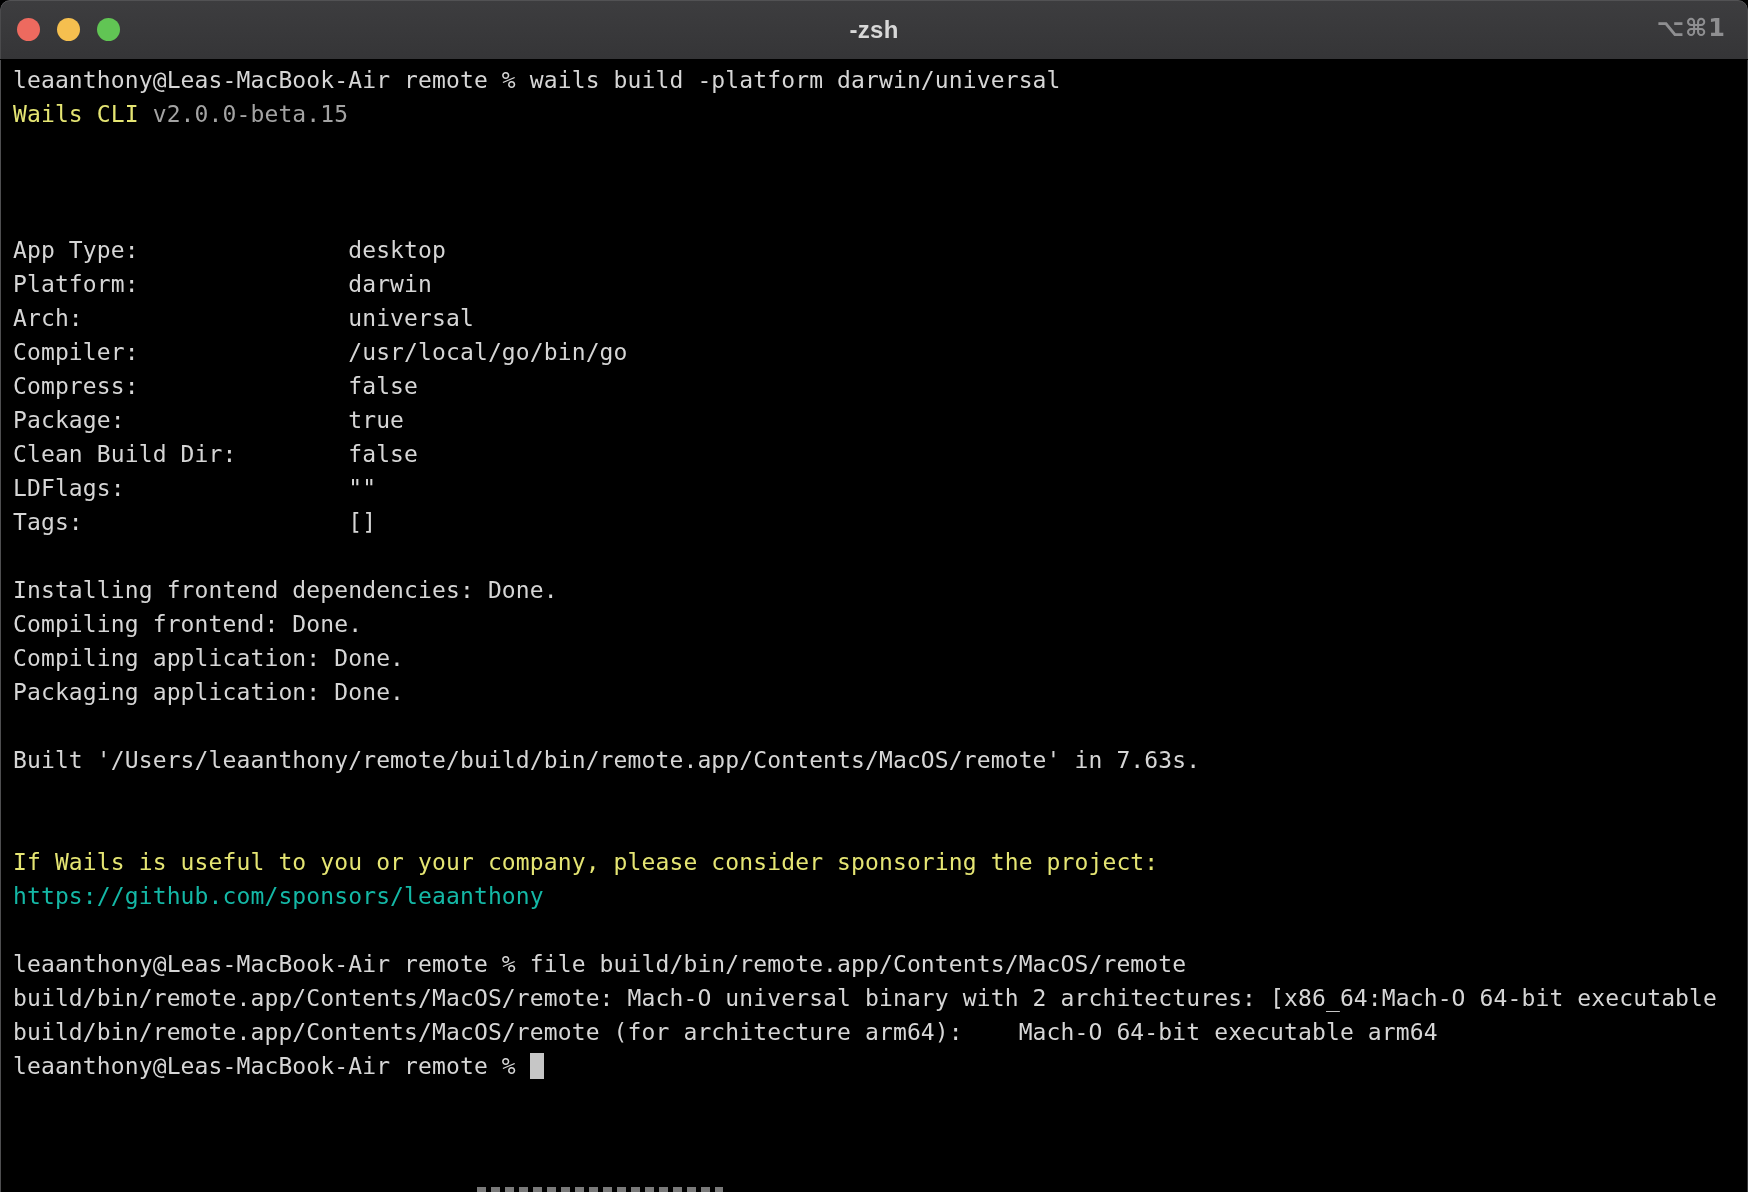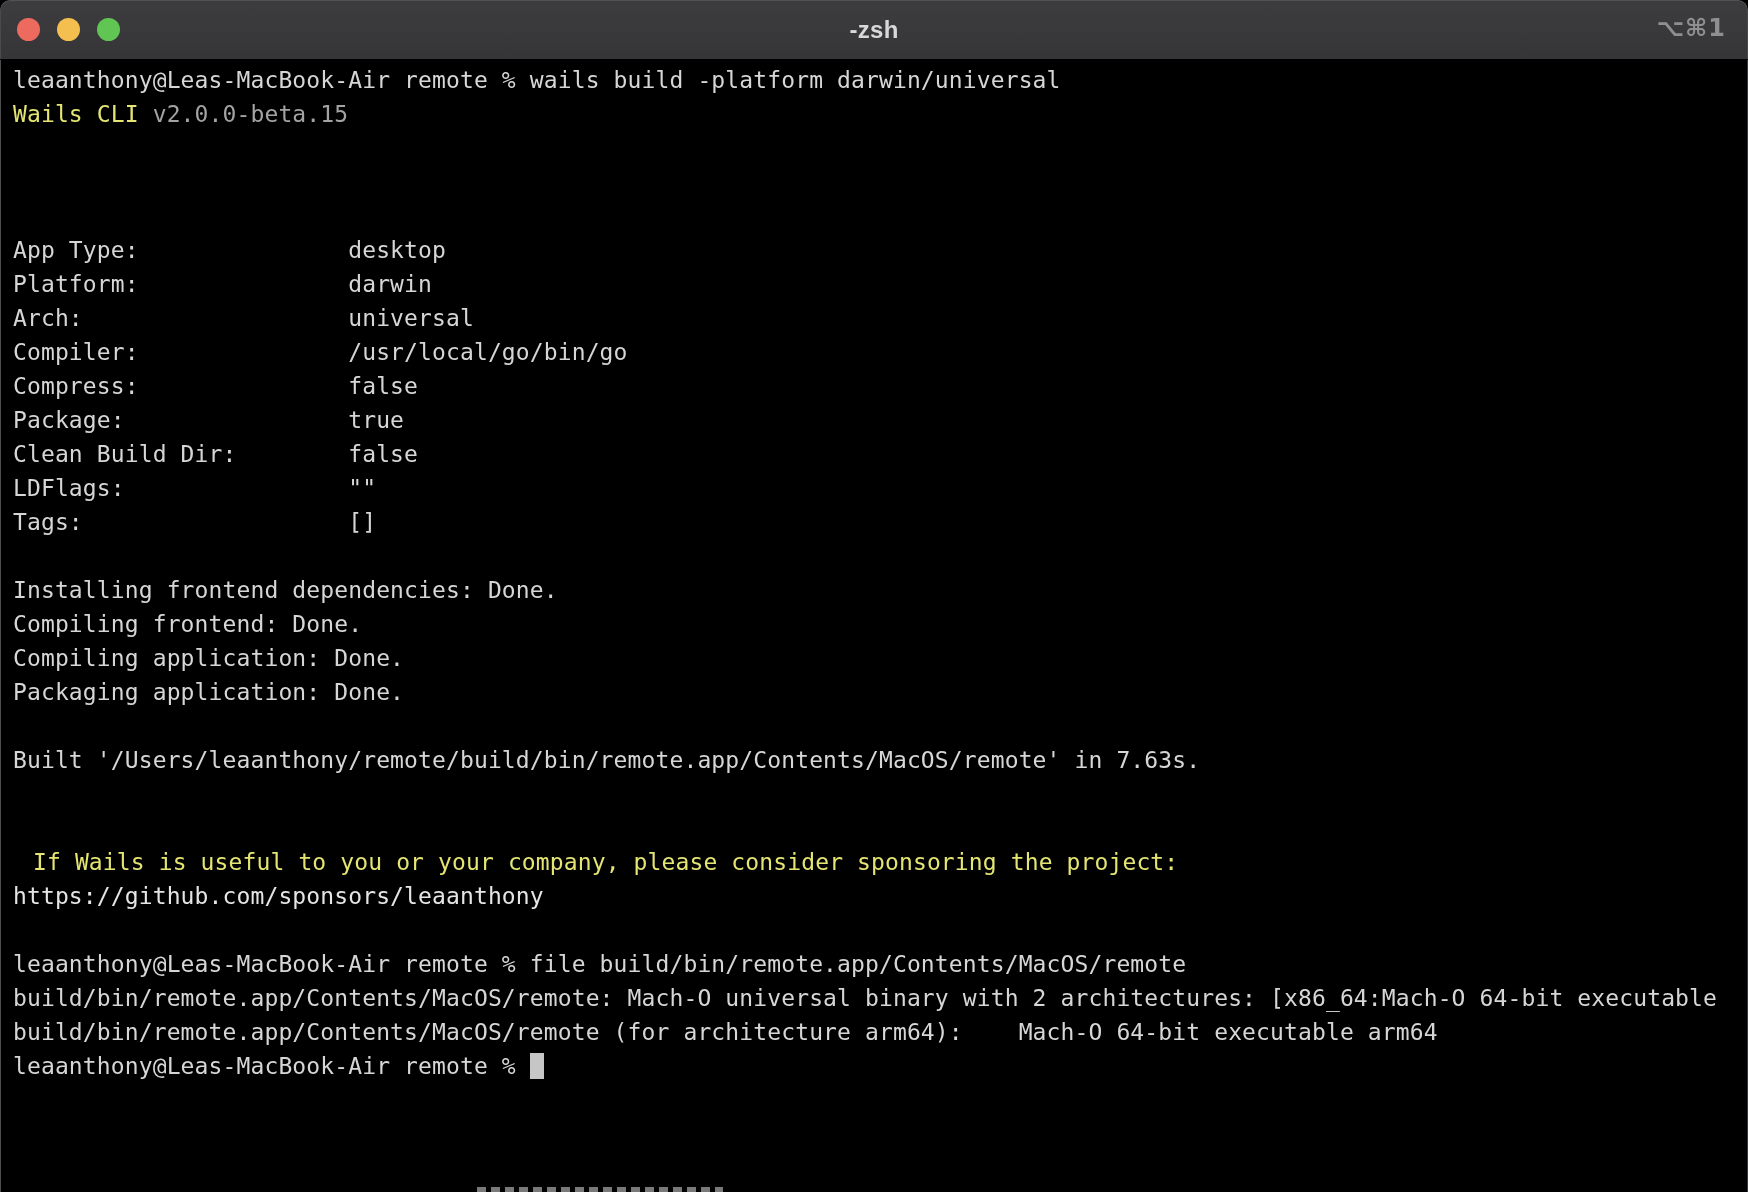--- a/index.html
+++ b/index.html
@@ -124,22 +124,22 @@
       <div class="line"><span>Tags:                   []</span></div>
       <div class="line"></div>
       <div class="line"><span>Installing frontend dependencies: Done.</span></div>
       <div class="line"><span>Compiling frontend: Done.</span></div>
       <div class="line"><span>Compiling application: Done.</span></div>
       <div class="line"><span>Packaging application: Done.</span></div>
       <div class="line"></div>
       <div class="line"><span>Built '/Users/leaanthony/remote/build/bin/remote.app/Contents/MacOS/remote' in 7.63s.</span></div>
       <div class="line"></div>
       <div class="line"></div>
-      <div class="line"><span style="color: rgb(229, 229, 115); margin-left: 20px;">If Wails is useful to you or your company, please consider sponsoring the project:</span></div>
-      <div class="line"><span style="color: #e5e5e5;">https://github.com/sponsors/leaanthony</span></div>
+      <div class="line"><span style="color: rgb(229, 229, 115);">If Wails is useful to you or your company, please consider sponsoring the project:</span></div>
+      <div class="line"><span style="color: #14b8a6;">https://github.com/sponsors/leaanthony</span></div>
       <div class="line"></div>
       <div class="line"><span>leaanthony@Leas-MacBook-Air remote % file build/bin/remote.app/Contents/MacOS/remote</span></div>
       <div class="line"><span>build/bin/remote.app/Contents/MacOS/remote: Mach-O universal binary with 2 architectures: [x86_64:Mach-O 64-bit executable</span></div>
       <div class="line"><span>build/bin/remote.app/Contents/MacOS/remote (for architecture arm64):    Mach-O 64-bit executable arm64</span></div>
       <div class="line"><span>leaanthony@Leas-MacBook-Air remote % </span><span class="cursor"> </span></div>
       <div class="clipped-fragment"></div>
   </div>
 
 </div>
 

